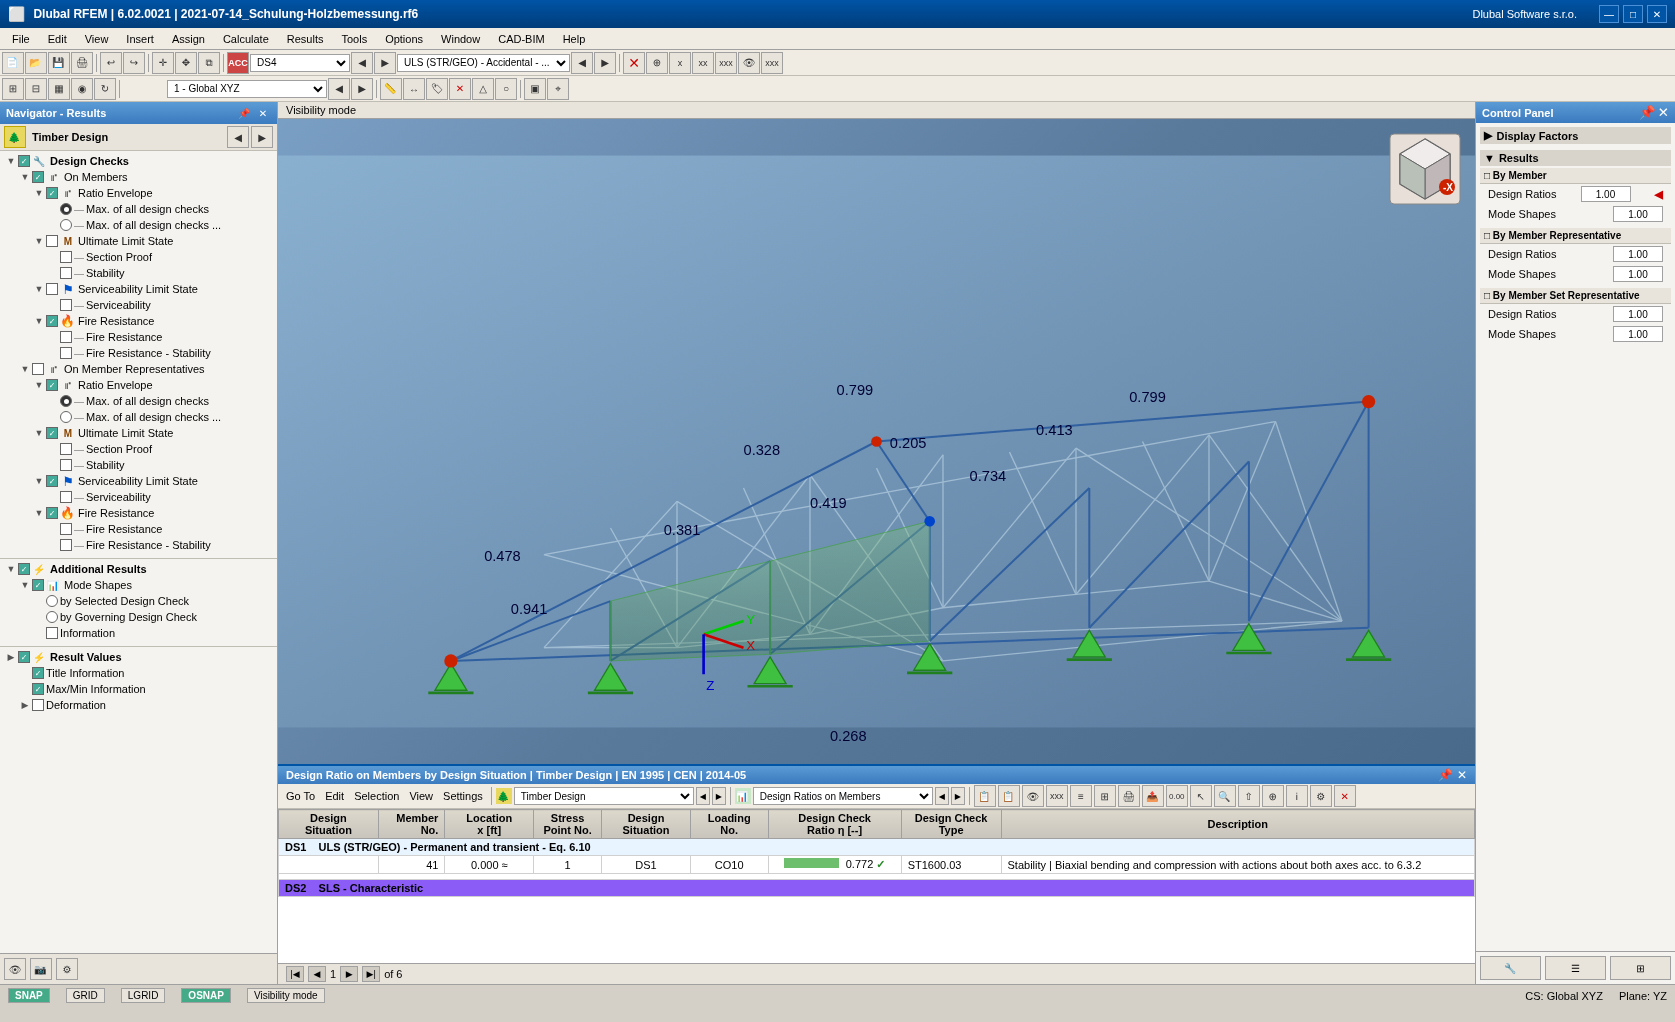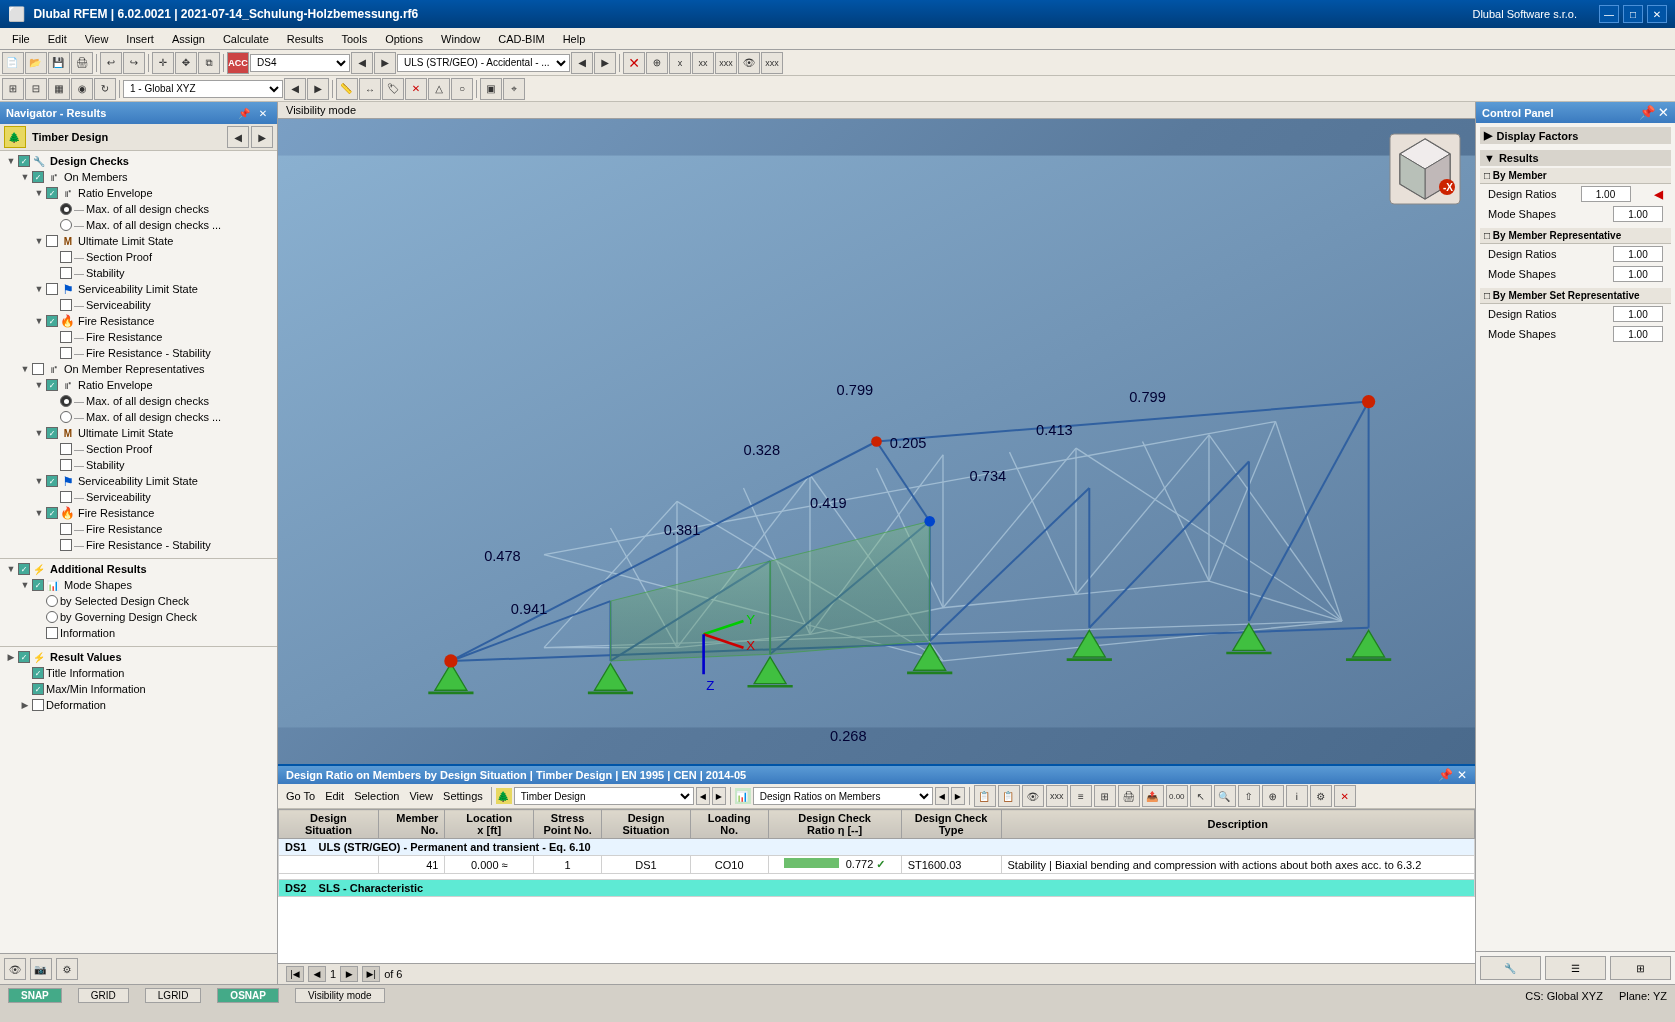--- a/index.html
+++ b/index.html
@@ -205,21 +205,21 @@
       text-align: center;
       white-space: nowrap;
     }
     #results-table td {
       border: 1px solid #d0d0d0;
       padding: 2px 6px;
       white-space: nowrap;
     }
     .row-ds1 { background: #e8f4ff; }
     .row-ds1-data { background: white; }
-    .row-ds2 { background: #5eead4; }
+    .row-ds2 { background: #8b5cf6; }
     .row-ds2-data { background: #f8fff8; }
     .design-ratio-bar {
       display: inline-block;
       height: 10px;
       background: #6dbf6d;
       min-width: 30px;
     }
     .checkmark { color: #2a8a2a; font-weight: bold; }
 
     
@@ -325,21 +325,21 @@
       background: #d4d0c8;
       height: 22px;
       display: flex;
       align-items: center;
       padding: 0 8px;
       gap: 16px;
       border-top: 1px solid #a0a0a0;
       font-size: 11px;
     }
     .status-item {
-      padding: 1px 12px;
+      padding: 1px 6px;
       border: 1px solid #a0a0a0;
       background: #e8e4dc;
       cursor: pointer;
       font-size: 10px;
     }
     .status-item.active { background: #4a8; color: white; font-weight: bold; }
 
     
     #structure-svg {
       width: 100%;
@@ -428,21 +428,21 @@
   <div class="tb-btn" style="font-size:9px;">xxx</div>
 </div>
 
 <div class="toolbar-row">
   <div class="tb-btn">⊞</div>
   <div class="tb-btn">⊟</div>
   <div class="tb-btn">▦</div>
   <div class="tb-btn">◉</div>
   <div class="tb-btn">↻</div>
   <div class="tb-separator"></div>
-  <select class="tb-combo" style="min-width:160px;">
+  <select class="tb-combo" style="min-width:160px;margin-left:44px;">
     <option>1 - Global XYZ</option>
   </select>
   <div class="tb-btn">◀</div>
   <div class="tb-btn">▶</div>
   <div class="tb-separator"></div>
   <div class="tb-btn">📏</div>
   <div class="tb-btn">↔</div>
   <div class="tb-btn">🏷</div>
   <div class="tb-btn" style="color:#cc0000;">✕</div>
   <div class="tb-btn">△</div>

